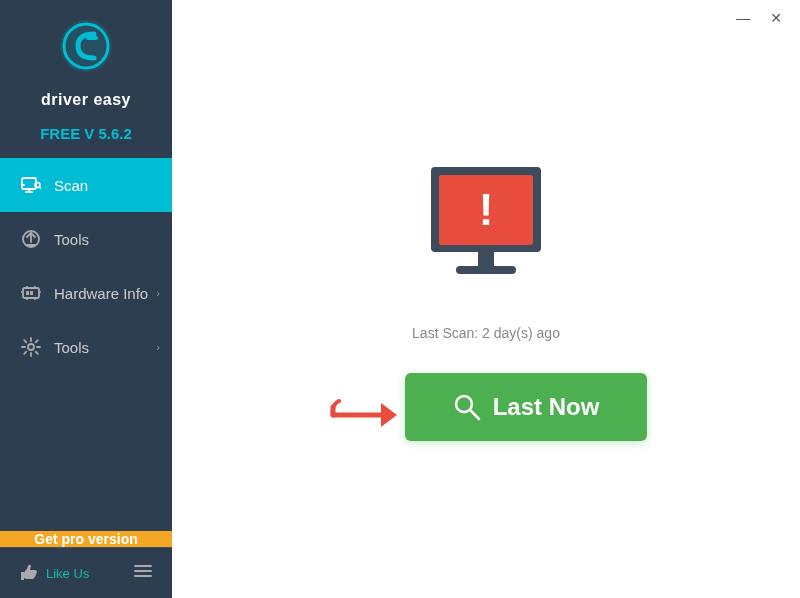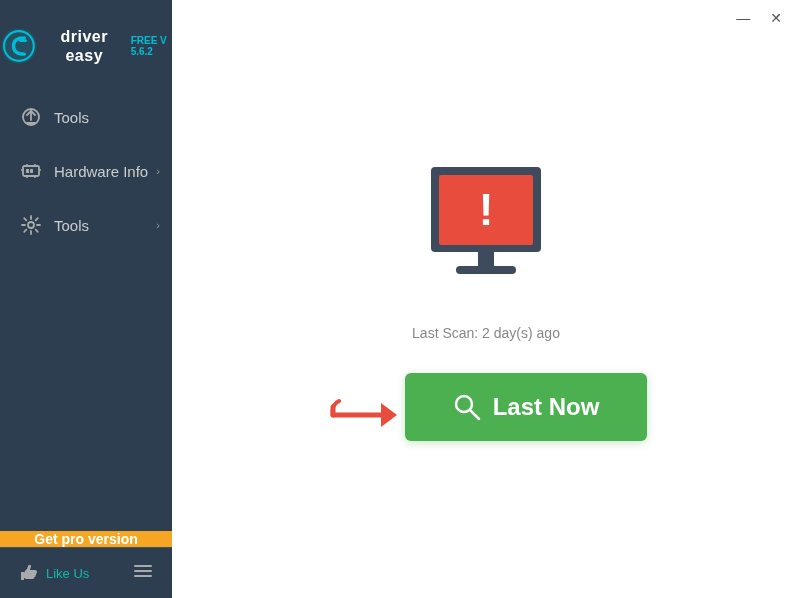--- a/index.html
+++ b/index.html
@@ -37,42 +37,42 @@
       width: 172px;
       height: 598px;
       background: #2c3e50;
       display: flex;
       flex-direction: column;
     }
 
     .logo-area {
       padding: 18px 0 12px;
       display: flex;
-      flex-direction: row;
+      flex-direction: column;
       align-items: center;
       gap: 16px;
     }
 
     .logo-icon {
       width: 56px;
       height: 56px;
     }
 
     .app-name {
       color: #fff;
       font-size: 16px;
       font-weight: 600;
       letter-spacing: 0.5px;
       text-align: center;
       line-height: 1.2;
     }
 
     .app-version {
       color: #00bcd4;
-      font-size: 10px;
+      font-size: 15px;
       text-align: left;
       font-weight: 600;
     }
 
     .nav-items {
       flex: 1;
       display: flex;
       flex-direction: column;
       margin-top: 4px;
     }
@@ -232,20 +232,33 @@
       <path d="M36 16 Q20 16 20 28 Q20 40 36 40" fill="none" stroke="#00bcd4" stroke-width="5" stroke-linecap="round"></path>
 
       <line x1="30" y1="20" x2="38" y2="20" stroke="#00bcd4" stroke-width="4" stroke-linecap="round"></line>
     </svg>
     <div class="app-name">driver easy</div>
     <div class="app-version">FREE V 5.6.2</div>
   </div>
 
   <div class="nav-items">
 
+    <div class="nav-item active">
+      <div class="nav-icon">
+        <svg width="20" height="20" viewBox="0 0 20 20">
+          <rect x="1" y="3" width="14" height="11" rx="1.5" fill="none" stroke="#fff" stroke-width="1.8"></rect>
+          <line x1="5" y1="17" x2="11" y2="17" stroke="#fff" stroke-width="1.8" stroke-linecap="round"></line>
+          <line x1="8" y1="14" x2="8" y2="17" stroke="#fff" stroke-width="1.8"></line>
+          <line x1="0" y1="10" x2="3" y2="10" stroke="#fff" stroke-width="1.8" stroke-linecap="round"></line>
+          <circle cx="16.5" cy="10" r="2.5" fill="none" stroke="#fff" stroke-width="1.5"></circle>
+          <line x1="18.3" y1="11.8" x2="20" y2="13.5" stroke="#fff" stroke-width="1.5" stroke-linecap="round"></line>
+        </svg>
+      </div>
+      <span>Scan</span>
+    </div>
 
     <div class="nav-item">
       <div class="nav-icon">
         <svg width="20" height="20" viewBox="0 0 20 20">
           <circle cx="10" cy="10" r="8" fill="none" stroke="#aaa" stroke-width="1.8"></circle>
           <path d="M6 8 L10 4 L14 8" fill="none" stroke="#aaa" stroke-width="1.8" stroke-linecap="round" stroke-linejoin="round"></path>
           <line x1="10" y1="4" x2="10" y2="13" stroke="#aaa" stroke-width="1.8" stroke-linecap="round"></line>
           <line x1="6" y1="16" x2="14" y2="16" stroke="#aaa" stroke-width="1.8" stroke-linecap="round"></line>
         </svg>
       </div>

